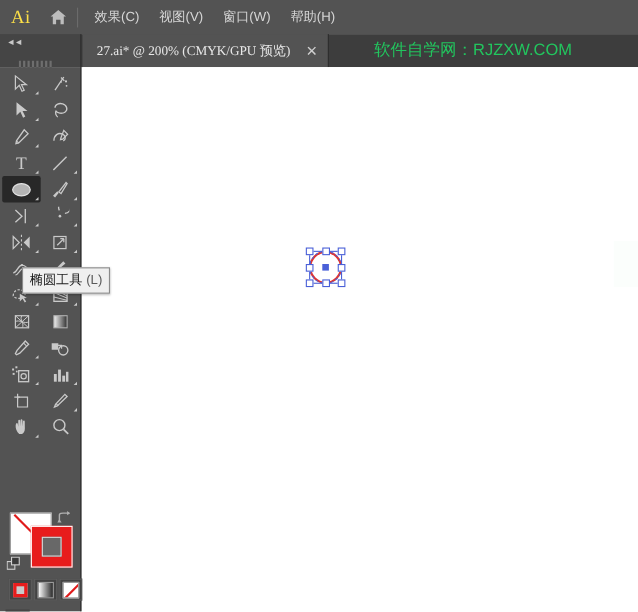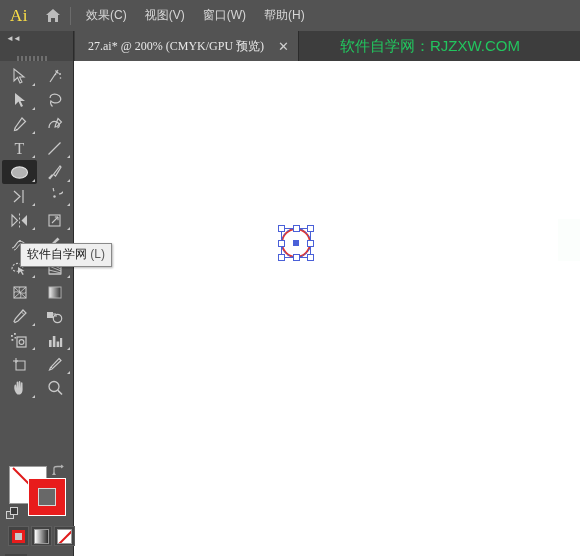--- a/index.html
+++ b/index.html
@@ -645,21 +645,21 @@
         <svg width="18" height="18" viewBox="0 0 18 18">
             <circle cx="8" cy="7.5" r="5" fill="none" stroke="#c9c9c9" stroke-width="1.3"></circle>
             <path d="M11.8 11.3 L16 15.5" stroke="#c9c9c9" stroke-width="1.6"></path>
           </svg>
       </div>
     </div>
 
   </div>
 
   <div id="tooltip">
-    <span>软件自学网</span>
+    <span>椭圆工具</span>
     <span class="tt-key">(L)</span>
   </div>
 
   <div id="swatch-block">
 
     <div id="swap-icon">
       <svg width="14" height="14" viewBox="0 0 14 14">
           <path d="M2 10 L2 4 C2 2.5 4 2.5 5.5 2.5 L11 2.5" fill="none" stroke="#b0b0b0" stroke-width="1.3"></path>
           <path d="M9 0.5 L11.8 2.5 L9 4.5 Z" fill="#b0b0b0"></path>
           <path d="M1 8 L3 11 L-1 11 Z" fill="#b0b0b0" transform="translate(1,0)"></path>

